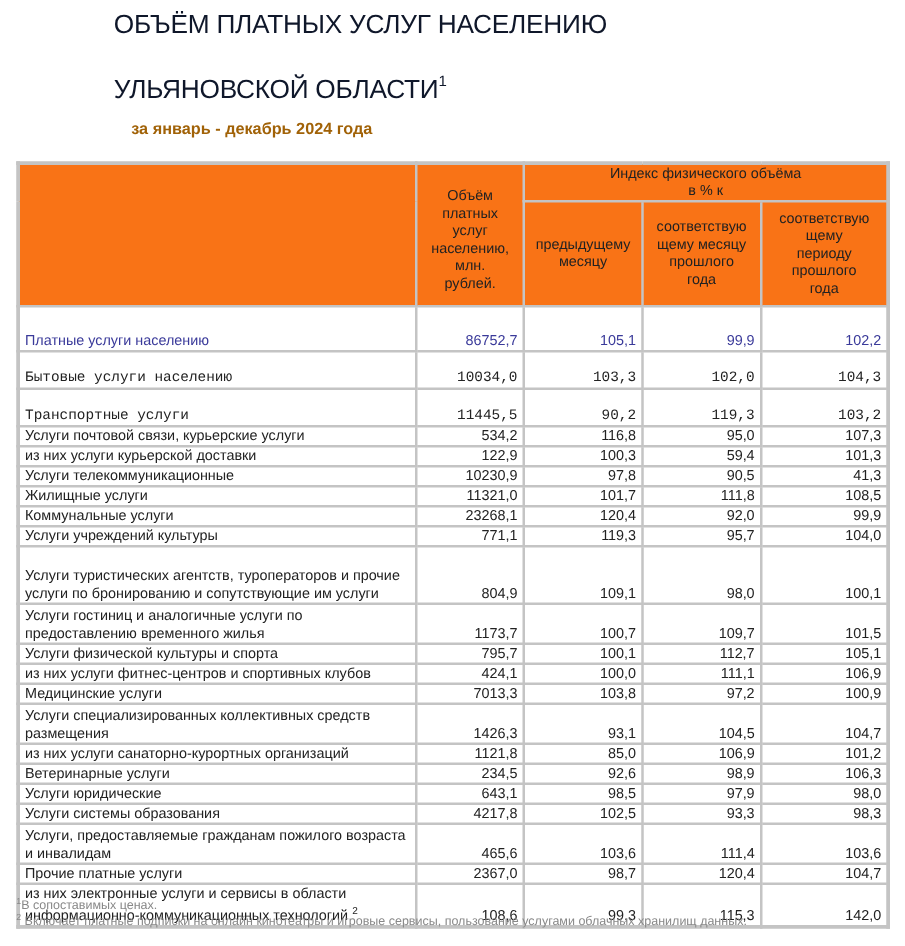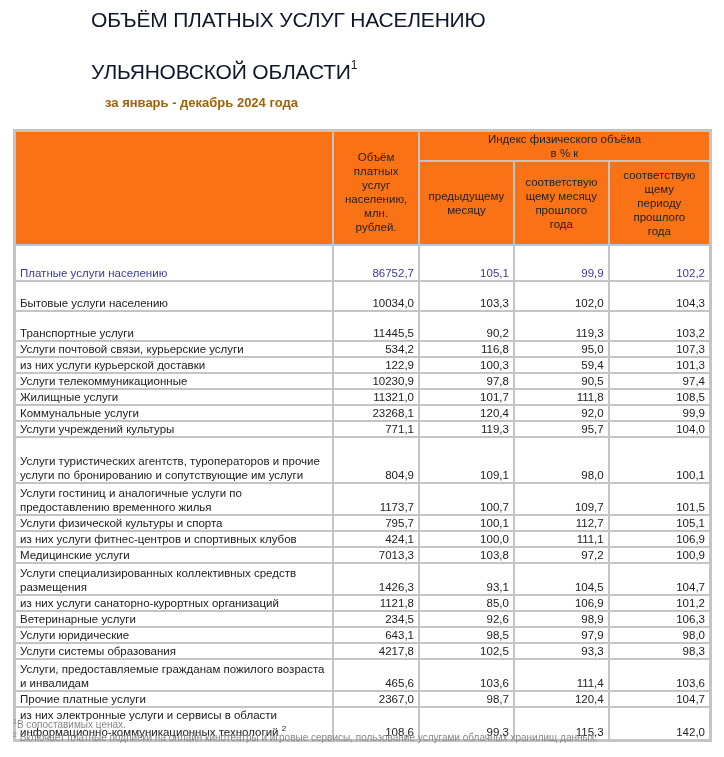--- a/index.html
+++ b/index.html
@@ -8,21 +8,21 @@
   .t1 { top:8px; }
   .t2 { top:60px; }
   .t2 sup { font-size:12px; vertical-align:top; position:relative; top:-2px; }
   .subtitle { position:absolute; left:91px; top:95px; color:#a16207; font-size:13px; font-weight:bold;margin-left:14px; }
   table.main { position:absolute; left:13px; top:129px; width:699px; border-collapse:collapse; border:3px solid #c4c4c4; font-size:11.5px; color:#222; }
   table.main td, table.main th { border:2px solid #c4c4c4; padding:0 4px; line-height:14px; }
   th { background:#f97316; font-weight:normal; text-align:center; vertical-align:middle; color:#222; }
   td.name { text-align:left; vertical-align:bottom; padding-left:6px; }
   td.num { text-align:right; vertical-align:bottom; padding-right:4px; }
   tr.total td { color:#3a3a9a; font-weight:normal; height:34px; }
-  tr.tall td { height:28px; }
+  tr.tall td { height:28px;font-family:Liberation Mono, monospace; }
   tr.r1 td { height:14px; }
   tr.r2 td { height:30px; }
   tr.r3 td { height:44px;margin-top:12px; }
   .foot { position:absolute; left:13px; font-size:10px; color:#888; }
   .foot sup { font-size:7px; }
   .f1 { top:718px; }
   .f2 { top:731px; }
 </style>
 </head>
 <body>
@@ -85,21 +85,21 @@
       <td class="num">122,9</td>
       <td class="num">100,3</td>
       <td class="num">59,4</td>
       <td class="num">101,3</td>
     </tr>
     <tr class="r1">
       <td class="name">Услуги телекоммуникационные</td>
       <td class="num">10230,9</td>
       <td class="num">97,8</td>
       <td class="num">90,5</td>
-      <td class="num">97,4</td>
+      <td class="num">41,3</td>
     </tr>
     <tr class="r1">
       <td class="name">Жилищные услуги</td>
       <td class="num">11321,0</td>
       <td class="num">101,7</td>
       <td class="num">111,8</td>
       <td class="num">108,5</td>
     </tr>
     <tr class="r1">
       <td class="name">Коммунальные услуги</td>

